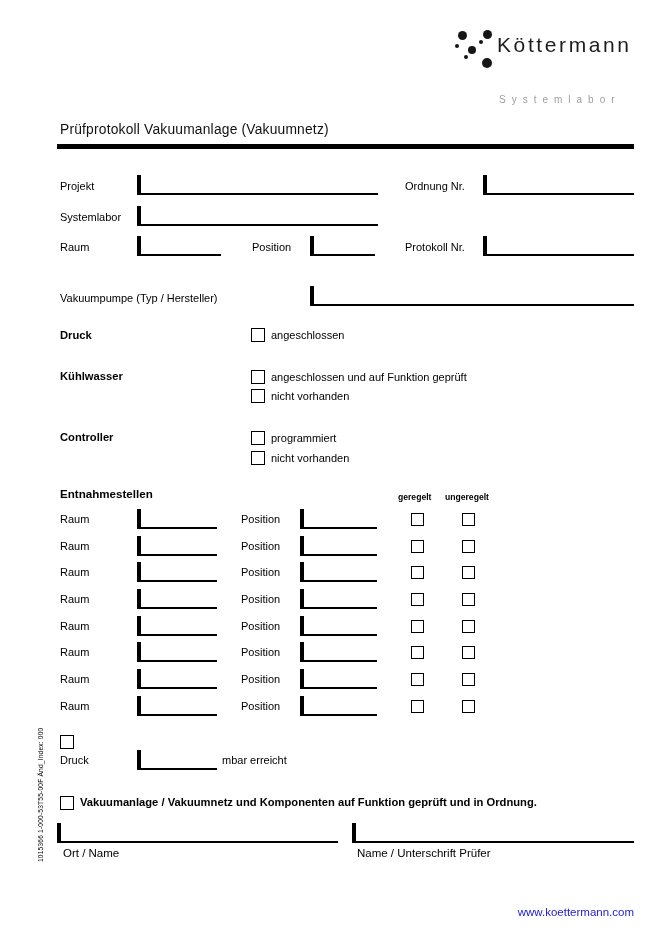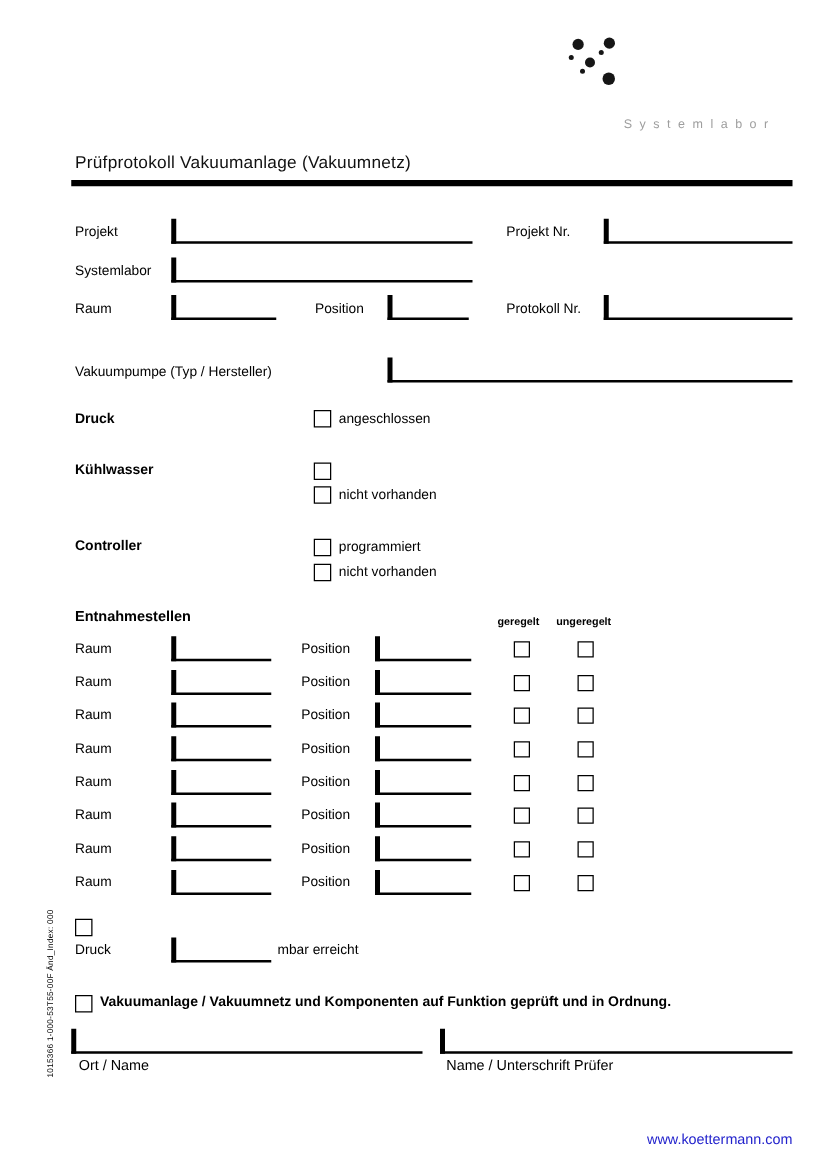--- a/index.html
+++ b/index.html
@@ -39,28 +39,29 @@
 
   <div class="logo-icon">
     <span class="dot d1"></span>
     <span class="dot d2"></span>
     <span class="dot d3"></span>
     <span class="dot d4"></span>
     <span class="dot d5"></span>
     <span class="dot d6"></span>
     <span class="dot d7"></span>
   </div>
+  <div class="brand">Köttermann</div>
   <div class="tagline" style="color: rgb(158, 158, 158); margin-top: 36px;">Systemlabor</div>
 
   <div class="title">Prüfprotokoll Vakuumanlage  (Vakuumnetz)</div>
   <div class="title-rule"></div>
 
   <span class="lbl" style="left:60px;top:180px">Projekt</span>
   <div class="field" style="left:137px;top:175px;width:241px"></div>
-  <span class="lbl" style="left:405px;top:180px">Projekt Nr.</span>
+  <span class="lbl" style="left:405px;top:180px">Ordnung Nr.</span>
   <div class="field" style="left:483px;top:175px;width:151px"></div>
 
   <span class="lbl" style="left:60px;top:211px">Systemlabor</span>
   <div class="field" style="left:137px;top:206px;width:241px"></div>
 
   <span class="lbl" style="left:60px;top:241px">Raum</span>
   <div class="field" style="left:137px;top:236px;width:84px"></div>
   <span class="lbl" style="left:252px;top:241px">Position</span>
   <div class="field" style="left:310px;top:236px;width:65px"></div>
   <span class="lbl" style="left:405px;top:241px">Protokoll Nr.</span>
@@ -68,20 +69,21 @@
 
   <span class="lbl" style="left:60px;top:292px">Vakuumpumpe (Typ / Hersteller)</span>
   <div class="field" style="left:310px;top:286px;width:324px"></div>
 
   <span class="lbl b" style="left:60px;top:329px">Druck</span>
   <div class="cb cb12" style="left:251px;top:328px"></div>
   <span class="lbl" style="left:271px;top:329px">angeschlossen</span>
 
   <span class="lbl b" style="left:60px;top:370px">Kühlwasser</span>
   <div class="cb cb12" style="left:251px;top:370px"></div>
+  <span class="lbl" style="left:271px;top:371px">angeschlossen und auf Funktion geprüft</span>
   <div class="cb cb12" style="left:251px;top:389px"></div>
   <span class="lbl" style="left:271px;top:390px">nicht vorhanden</span>
 
   <span class="lbl b" style="left:60px;top:431px">Controller</span>
   <div class="cb cb12" style="left:251px;top:431px"></div>
   <span class="lbl" style="left:271px;top:432px">programmiert</span>
   <div class="cb cb12" style="left:251px;top:451px"></div>
   <span class="lbl" style="left:271px;top:452px">nicht vorhanden</span>
 
   <span class="lbl b" style="left:60px;top:487px;font-size:11.6px">Entnahmestellen</span>

